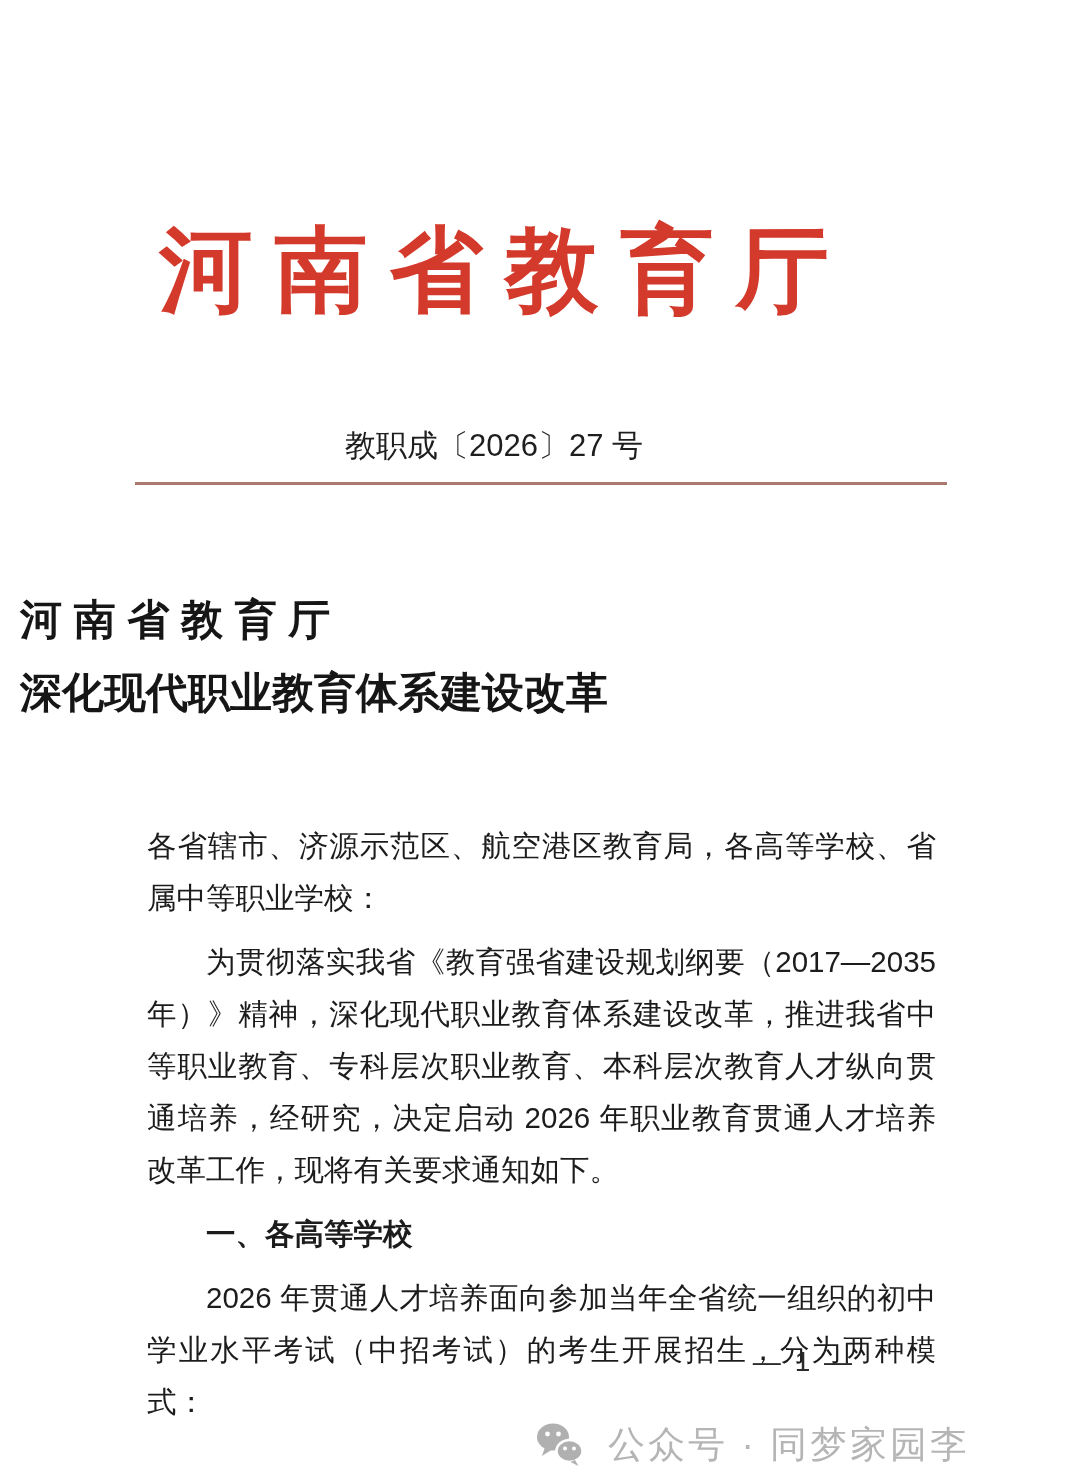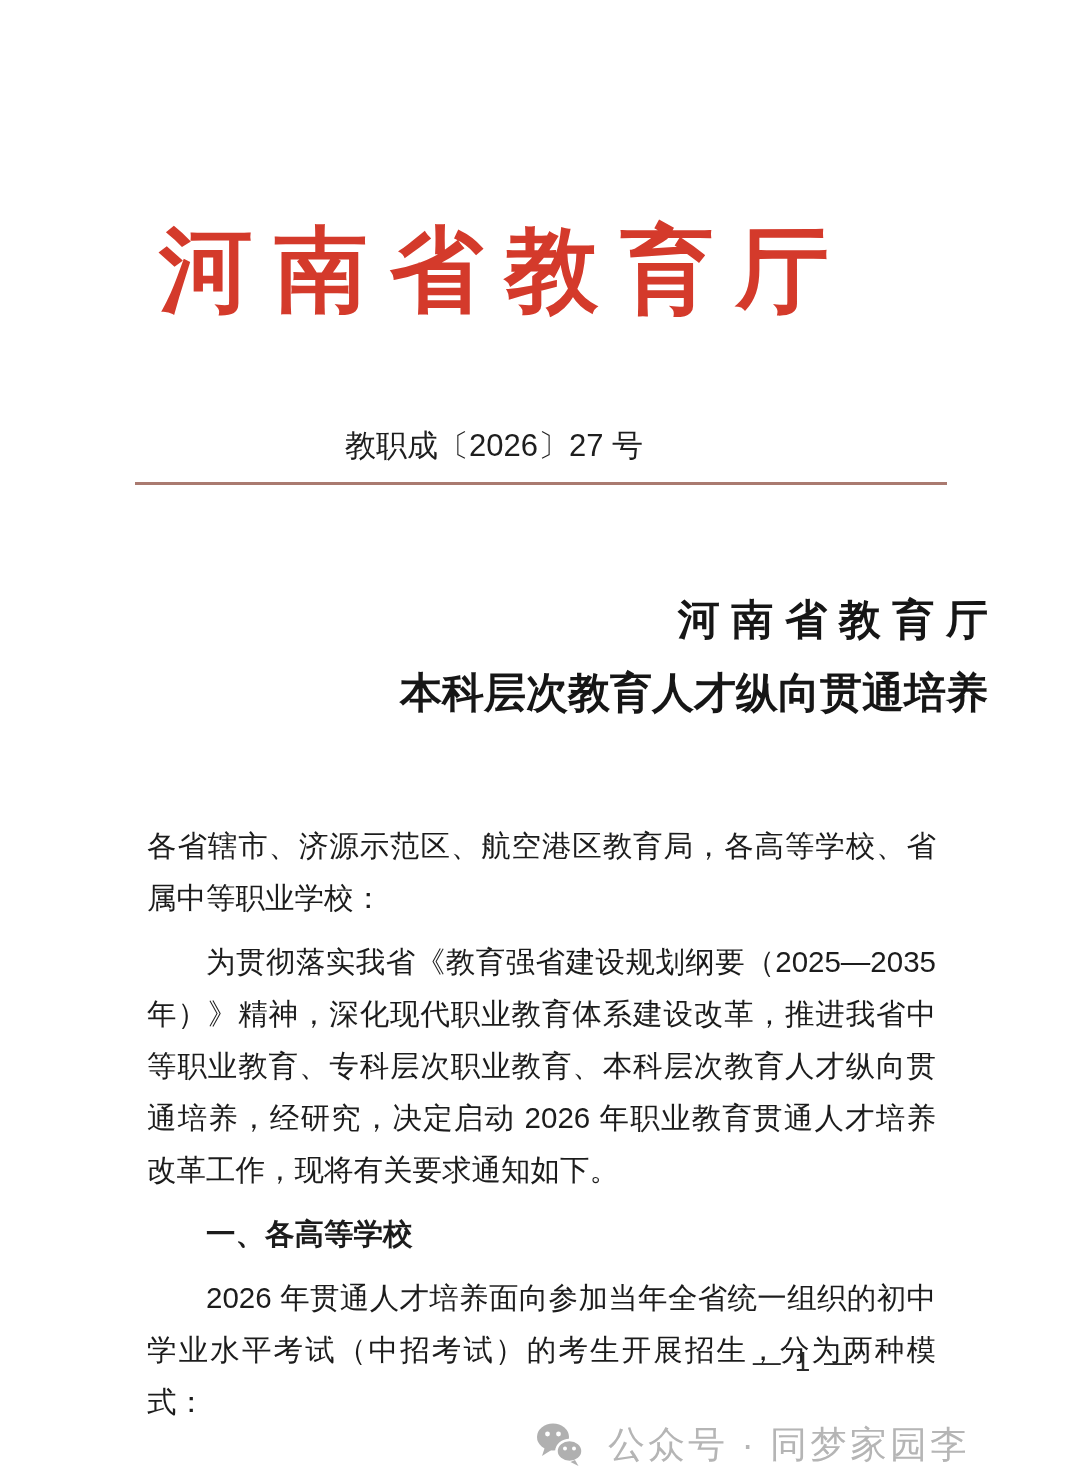--- a/index.html
+++ b/index.html
@@ -45,26 +45,27 @@
     left: 135px;
     width: 812px;
     height: 3px;
     background: #aa7a70;
   }
   .doc-title {
     position: absolute;
     top: 583px;
     left: 0;
     width: 100%;
-    text-align: right;
+    text-align: left;
     color: #161616;
     font-size: 42px;
     font-weight: 700;
     line-height: 73px;
     white-space: nowrap;
+    padding-left: 20px;
   }
   .doc-body {
     position: absolute;
     top: 808px;
     left: 135px;
     width: 813px;
     color: #1c1c1c;
     font-size: 29.5px;
     line-height: 52px;
     text-align: justify;
@@ -109,26 +110,26 @@
 <div class="canvas">
 
   <div class="agency-header">河南省教育厅</div>
 
   <div class="doc-number">教职成〔2026〕27 号</div>
 
   <div class="red-divider"></div>
 
   <div class="doc-title">
     <div>河 南 省 教 育 厅</div>
-    <div>本科层次教育人才纵向贯通培养</div>
+    <div>深化现代职业教育体系建设改革</div>
   </div>
 
   <div class="doc-body">
     <p>各省辖市、济源示范区、航空港区教育局，各高等学校、省属中等职业学校：</p>
-    <p class="indent">为贯彻落实我省《教育强省建设规划纲要（2025—2035 年）》精神，深化现代职业教育体系建设改革，推进我省中等职业教育、专科层次职业教育、本科层次教育人才纵向贯通培养，经研究，决定启动 2026 年职业教育贯通人才培养改革工作，现将有关要求通知如下。</p>
+    <p class="indent">为贯彻落实我省《教育强省建设规划纲要（2017—2035 年）》精神，深化现代职业教育体系建设改革，推进我省中等职业教育、专科层次职业教育、本科层次教育人才纵向贯通培养，经研究，决定启动 2026 年职业教育贯通人才培养改革工作，现将有关要求通知如下。</p>
     <p class="indent section-heading">一、各高等学校</p>
     <p class="indent">2026 年贯通人才培养面向参加当年全省统一组织的初中学业水平考试（中招考试）的考生开展招生，分为两种模式：</p>
   </div>
 
   <div class="page-number">— 1 —</div>
 
   <div class="watermark">
     <svg class="wechat-icon" width="48" height="44" viewBox="0 0 48 44">
       <g fill="#b0b0b0">
         <ellipse cx="17" cy="14" rx="16" ry="13.5"></ellipse>

